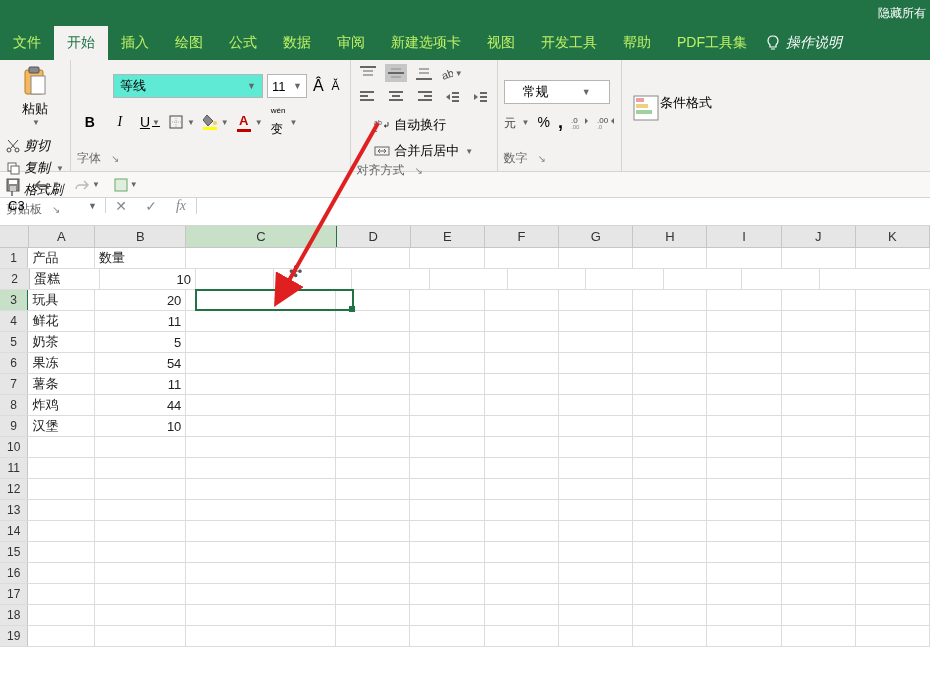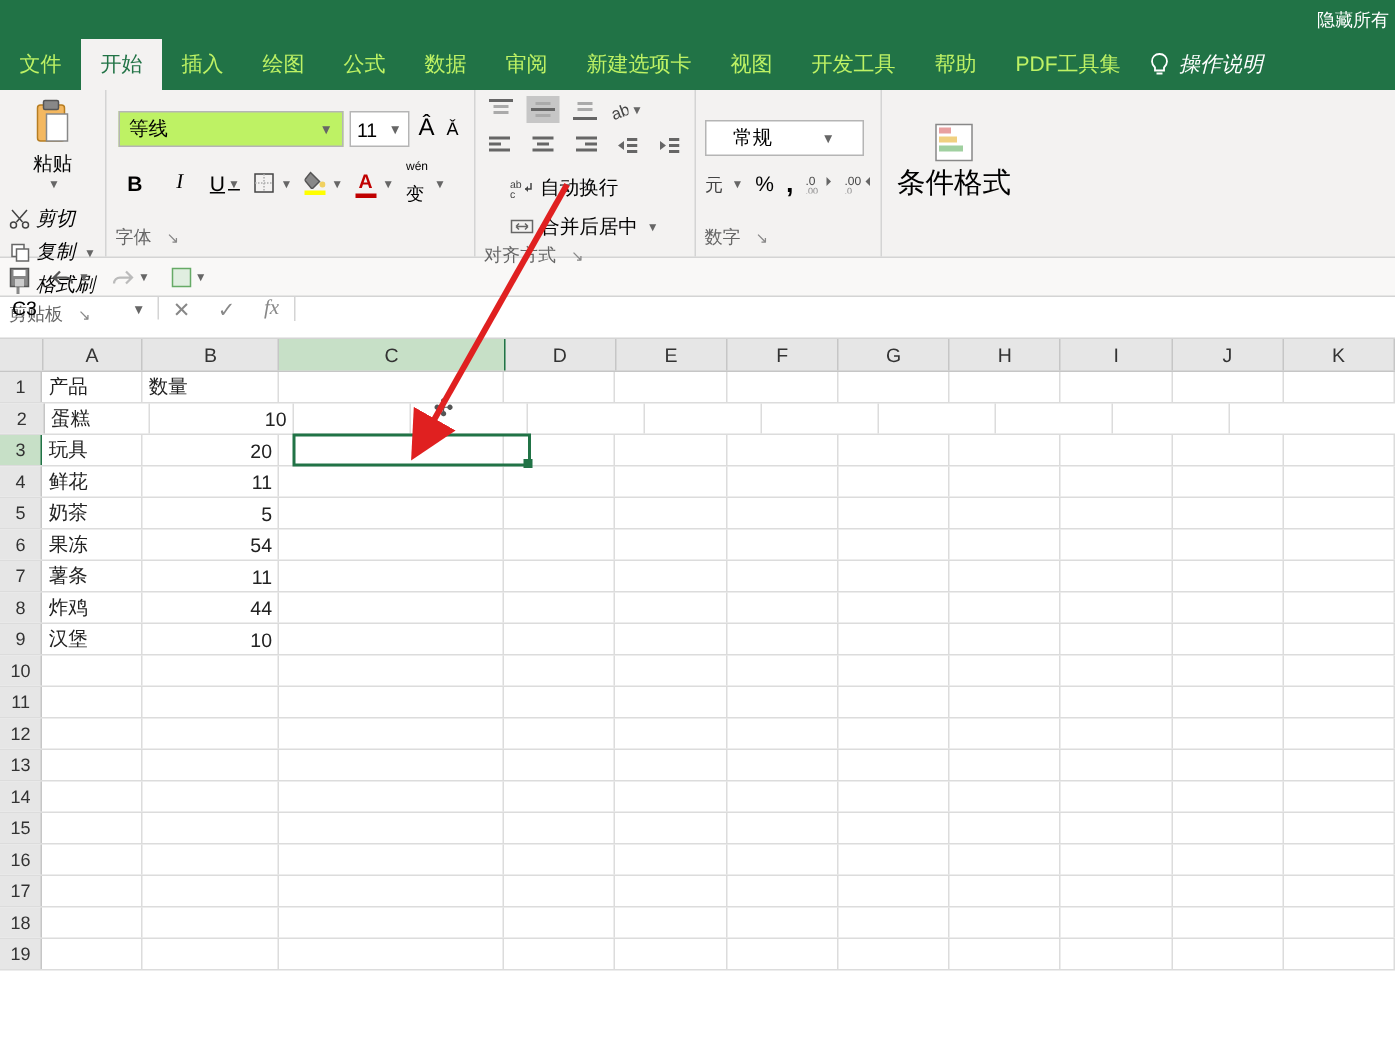--- a/index.html
+++ b/index.html
@@ -25,21 +25,21 @@
 
 .clipboard-row { display: flex; align-items: center; gap: 8px; }
 .paste-big { display: flex; flex-direction: column; align-items: center; padding: 2px 4px; cursor: pointer; }
 .paste-big svg { margin-bottom: 2px; }
 .paste-label { font-size: 13px; }
 .clip-small-col { display: flex; flex-direction: column; gap: 4px; font-style: italic; }
 .clip-small { display: flex; align-items: center; gap: 4px; font-size: 13px; cursor: pointer; }
 
 
 .font-top { display: flex; align-items: center; gap: 4px; padding: 4px 2px; }
-.font-name { width: 150px; height: 24px; border: 1px solid #b5b5b5; background: #bef264; display: flex; align-items: center; padding: 0 6px; font-size: 13px; justify-content: space-between; cursor: pointer; }
+.font-name { width: 150px; height: 24px; border: 1px solid #b5b5b5; background: #5eead4; display: flex; align-items: center; padding: 0 6px; font-size: 13px; justify-content: space-between; cursor: pointer; margin-left: 34px; }
 .font-size { width: 40px; height: 24px; border: 1px solid #b5b5b5; background: #fff; display: flex; align-items: center; padding: 0 4px; font-size: 13px; justify-content: space-between; cursor: pointer; }
 .font-A-big { font-size: 16px; cursor: pointer; padding: 2px; }
 .font-A-small { font-size: 12px; cursor: pointer; padding: 2px; }
 .font-bottom { display: flex; align-items: center; gap: 8px; padding: 4px 2px; }
 .fmt-btn { width: 22px; height: 22px; display: flex; align-items: center; justify-content: center; font-size: 14px; cursor: pointer; }
 .fmt-btn.bold { font-weight: 700; }
 .fmt-btn.italic { font-style: italic; font-family: serif; }
 .fmt-btn.underline { text-decoration: underline; }
 .color-split { display: flex; align-items: center; cursor: pointer; gap: 2px; }
 .color-under { display: flex; flex-direction: column; align-items: center; }
@@ -54,21 +54,21 @@
 .align-col2 { display: flex; flex-direction: column; gap: 8px; font-size: 13px; }
 .align-it { display: flex; align-items: center; gap: 4px; cursor: pointer; }
 
 
 .num-col { display: flex; flex-direction: column; gap: 8px; }
 .num-combo { width: 106px; height: 24px; border: 1px solid #b5b5b5; background: #fff; display: flex; align-items: center; justify-content: space-between; padding: 0 18px; font-size: 13px; cursor: pointer; }
 .num-row { display: flex; gap: 8px; align-items: center; }
 .num-ic { display: flex; align-items: center; cursor: pointer; font-size: 14px; gap: 2px; }
 
 
-.styles-col { display: flex; flex-direction: column; align-items: center; justify-content: center; font-size: 19px; cursor: pointer; padding: 0 4px; }
+.styles-col { display: flex; justify-content: center; font-size: 13px; cursor: pointer; padding: 0 4px; }
 
 
 .qat-row { height: 26px; background: #f9f8f7; border-bottom: 1px solid #d4d4d4; display: flex; align-items: center; padding: 0 6px; gap: 14px; }
 .qat-ic { display: flex; align-items: center; cursor: pointer; color: #555; font-size: 14px; }
 
 
 .formula-bar { height: 28px; background: #fff; border-bottom: 1px solid #d4d4d4; display: flex; align-items: flex-start; }
 .name-box { width: 106px; border-right: 1px solid #d4d4d4; display: flex; align-items: center; padding: 0 8px; font-size: 13px; justify-content: space-between; cursor: pointer; }
 .fx-area { display: flex; align-items: center; border-right: 1px solid #d4d4d4; }
 .fx-btn { width: 30px; display: flex; align-items: center; justify-content: center; color: #888; cursor: pointer; font-size: 14px; }

